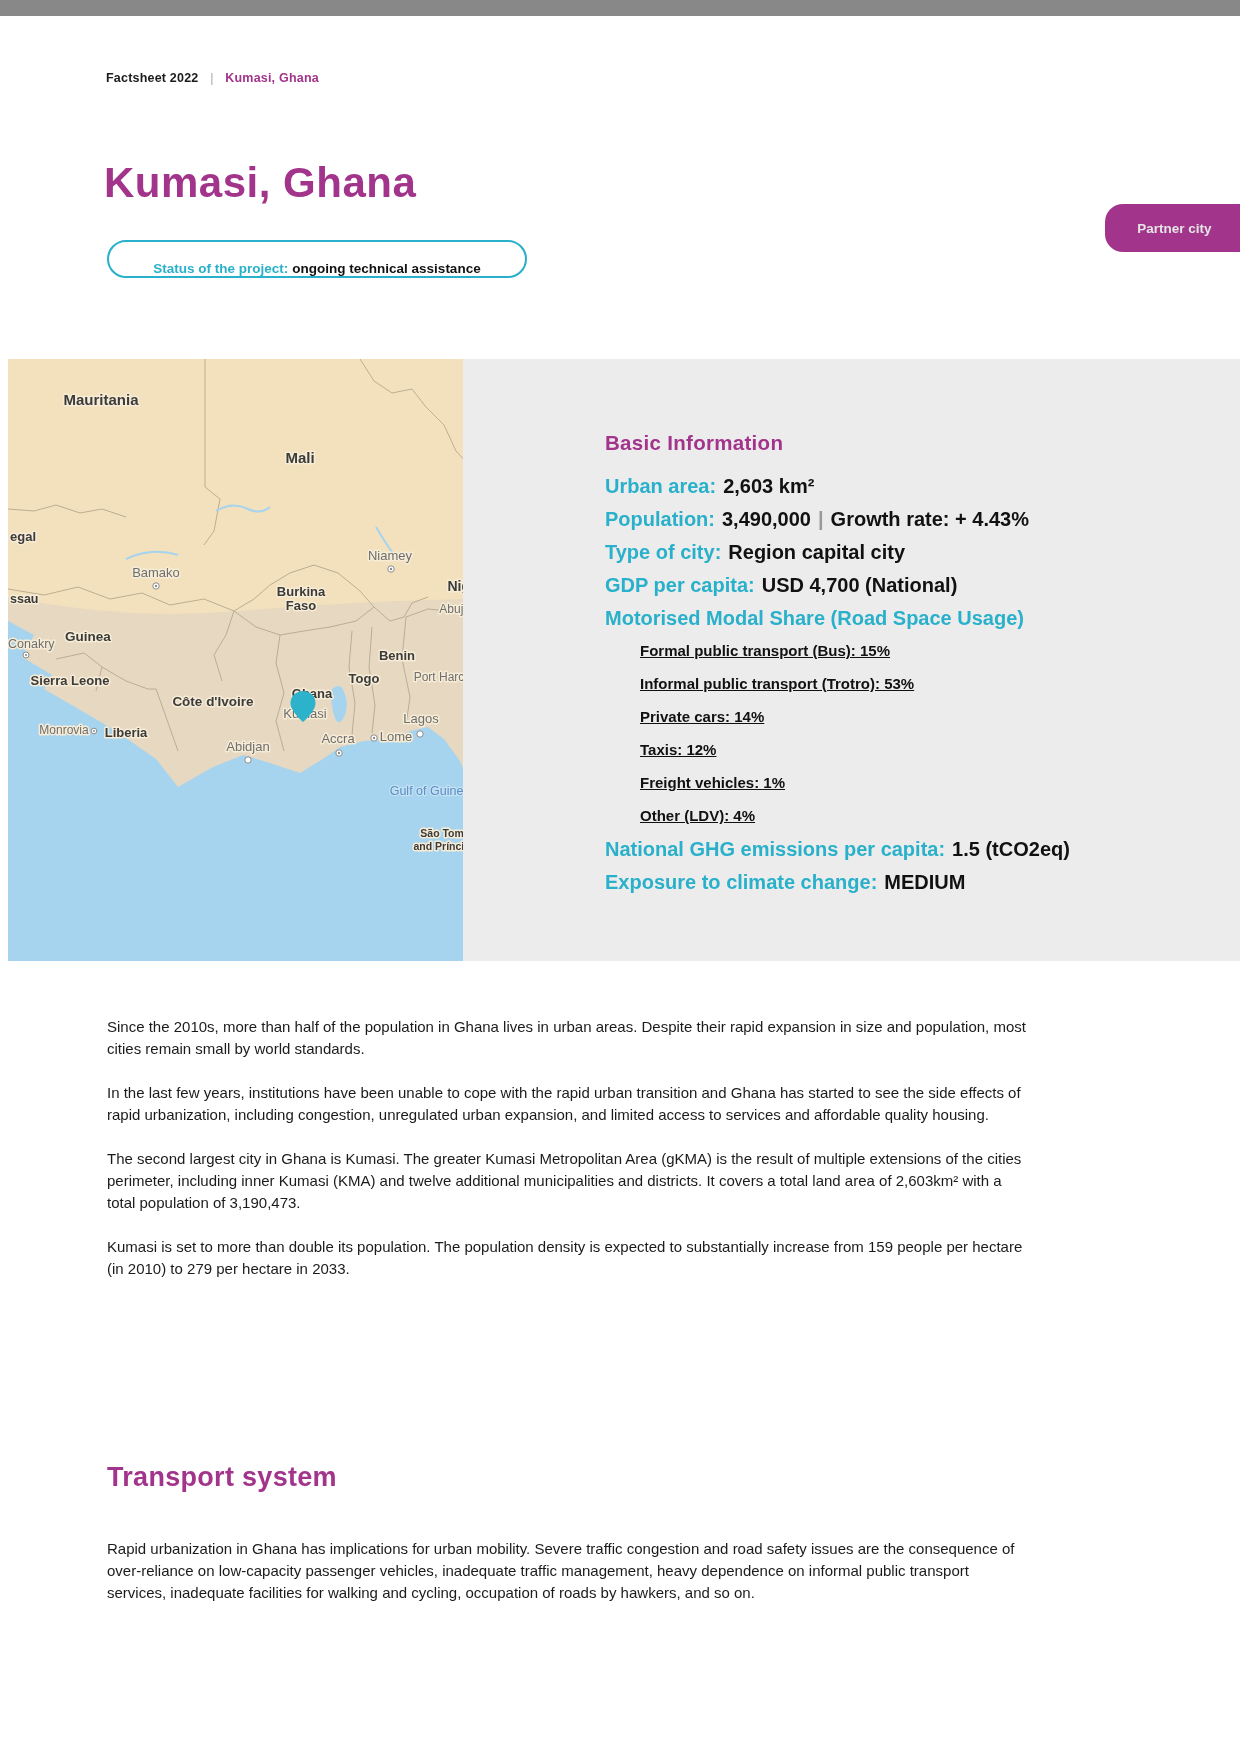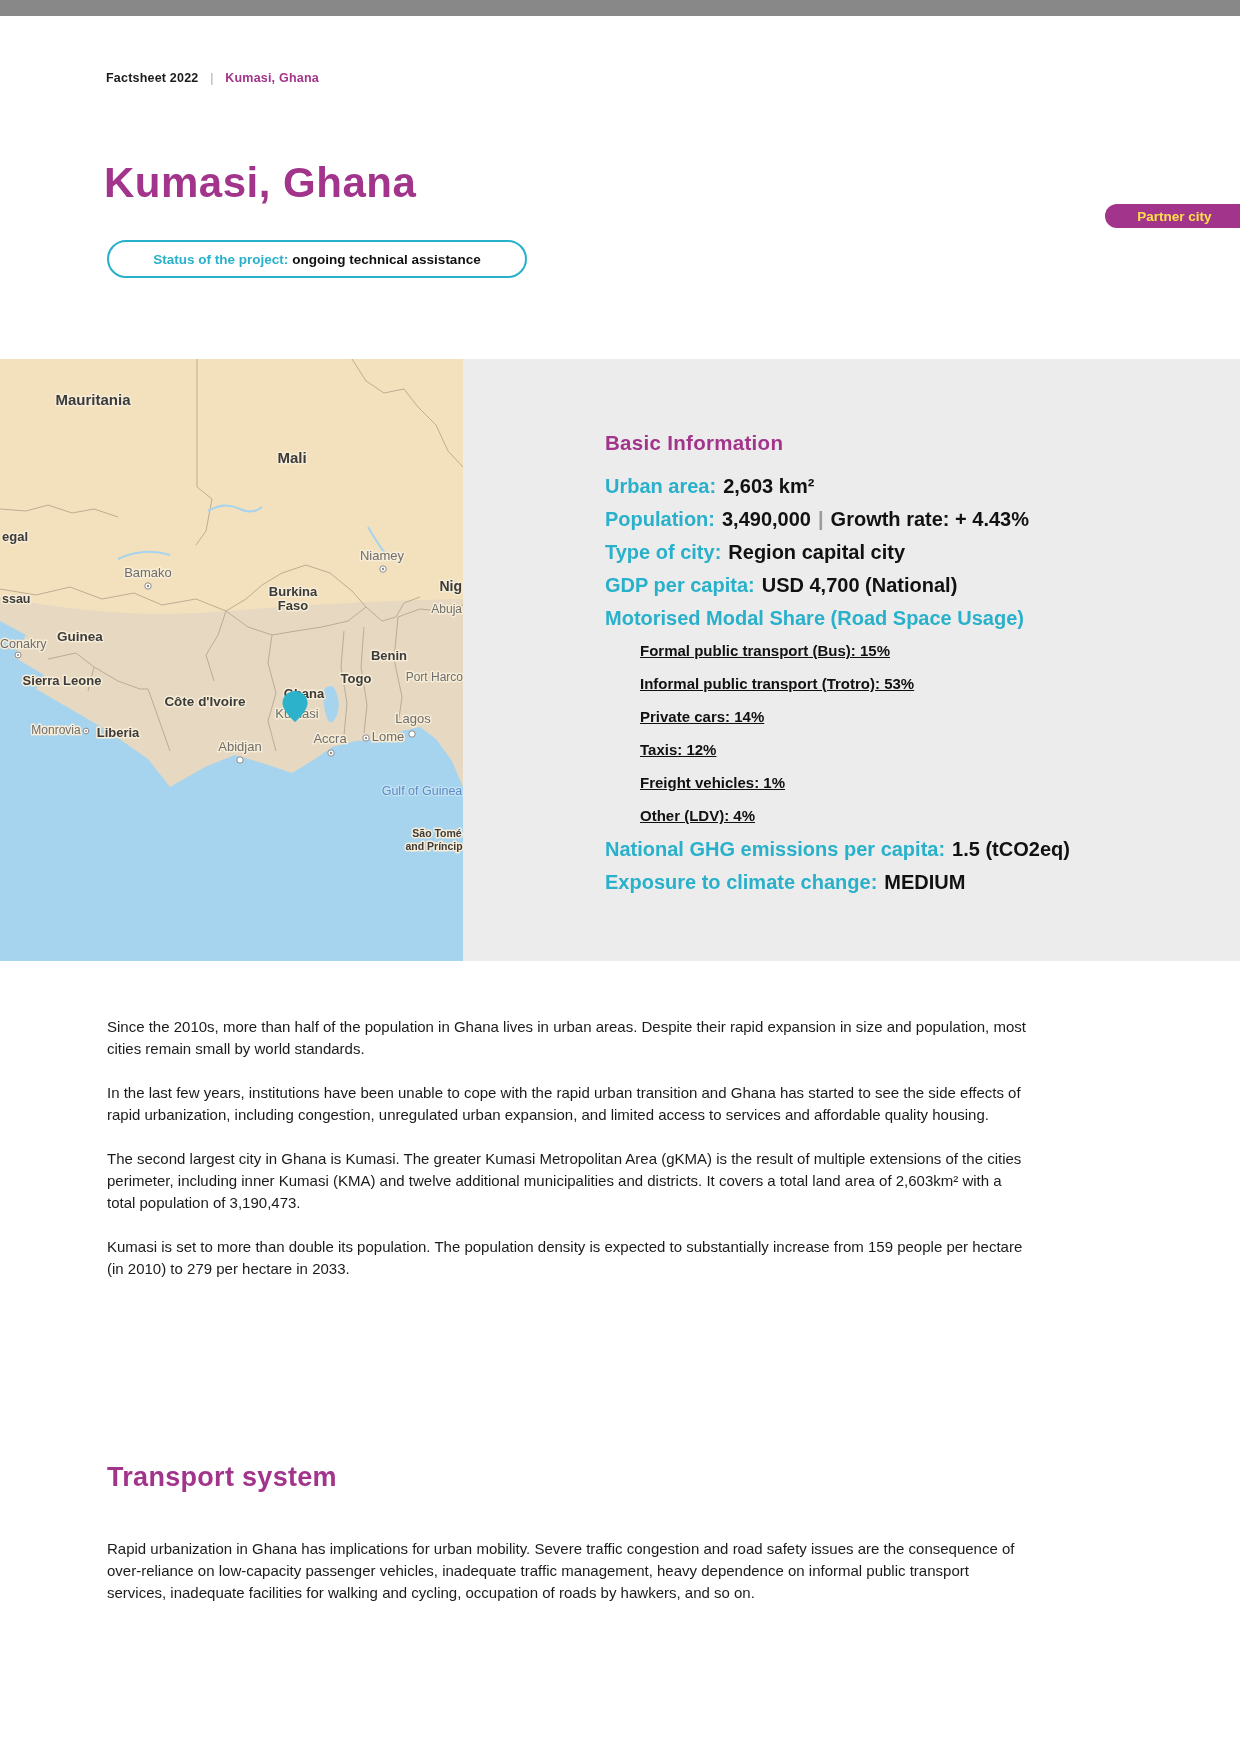--- a/index.html
+++ b/index.html
@@ -24,38 +24,38 @@
   .doc-header{position:absolute;left:106px;top:55px;font-size:12.5px;font-weight:bold;letter-spacing:.2px;}
   .doc-header .sep{color:#a9a9a9;margin:0 8px;font-weight:normal;}
   .doc-header .city{color:var(--magenta);}
   
   .city-title{
     position:absolute;left:104px;top:143px;margin:0;
     font-size:42px;font-weight:bold;color:var(--magenta);letter-spacing:.5px;
   }
   
   .partner-badge{
-    position:absolute;right:0;top:188px;height:24px;min-width:135px;
-    background:var(--magenta);color:#fde047;
+    position:absolute;right:0;top:188px;height:48px;min-width:135px;
+    background:var(--magenta);color:#e5e5e5;
     font-size:13.5px;font-weight:bold;
     display:flex;align-items:center;justify-content:center;
     padding:0 22px 0 26px;box-sizing:border-box;
     border-radius:18px 0 0 18px;
   }
   
   .status-pill{
     position:absolute;left:107px;top:224px;width:420px;height:38px;
     border:2.5px solid var(--teal);border-radius:20px;box-sizing:border-box;
-    display:flex;align-items:center;justify-content:center;gap:4px;
+    display:flex;align-items:flex-end;justify-content:center;gap:4px;
     font-size:13.5px;font-weight:bold;background:#fff;
   }
   .status-pill .status-label{color:var(--teal);}
   .status-pill .status-value{color:#111;}
   
-  .map-wrap{position:absolute;left:0;top:343px;width:463px;height:602px;overflow:hidden;}
+  .map-wrap{position:absolute;left:8px;top:343px;width:463px;height:602px;overflow:hidden;}
   .map-wrap svg{display:block;}
   text.cty{font-family:"Liberation Sans",sans-serif;font-weight:bold;fill:#3b3b3b;
     paint-order:stroke;stroke:#f7ecd6;stroke-width:3px;stroke-linejoin:round;}
   text.city{font-family:"Liberation Sans",sans-serif;fill:#6e6e6e;
     paint-order:stroke;stroke:#f7ecd6;stroke-width:3px;stroke-linejoin:round;}
   text.sea{font-family:"Liberation Sans",sans-serif;fill:#5b8cc4;
     paint-order:stroke;stroke:#c4e2f4;stroke-width:2.5px;stroke-linejoin:round;}
   
   .info-panel{
     position:absolute;left:463px;top:343px;width:892px;height:602px;

